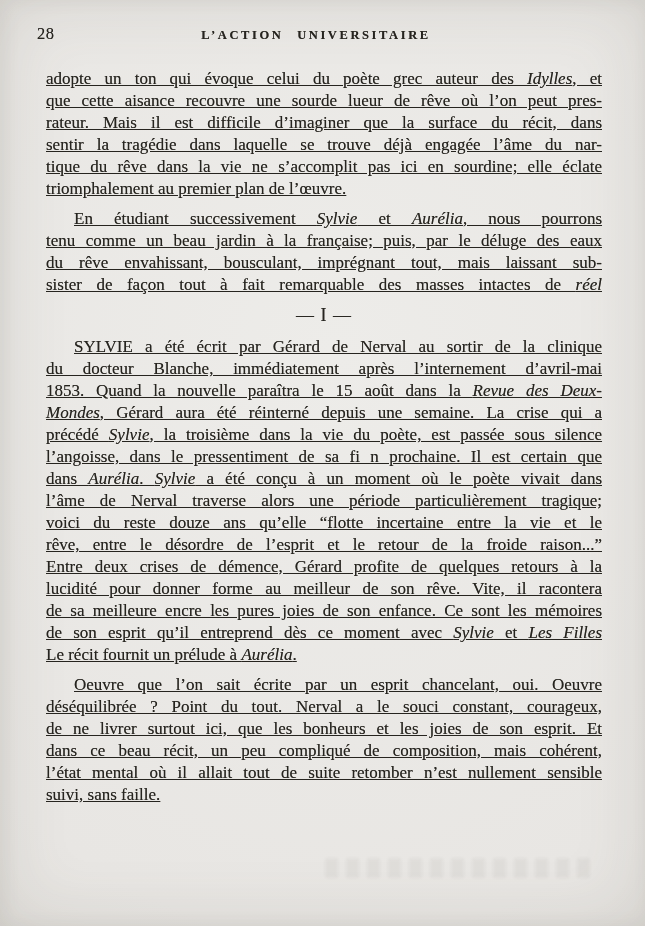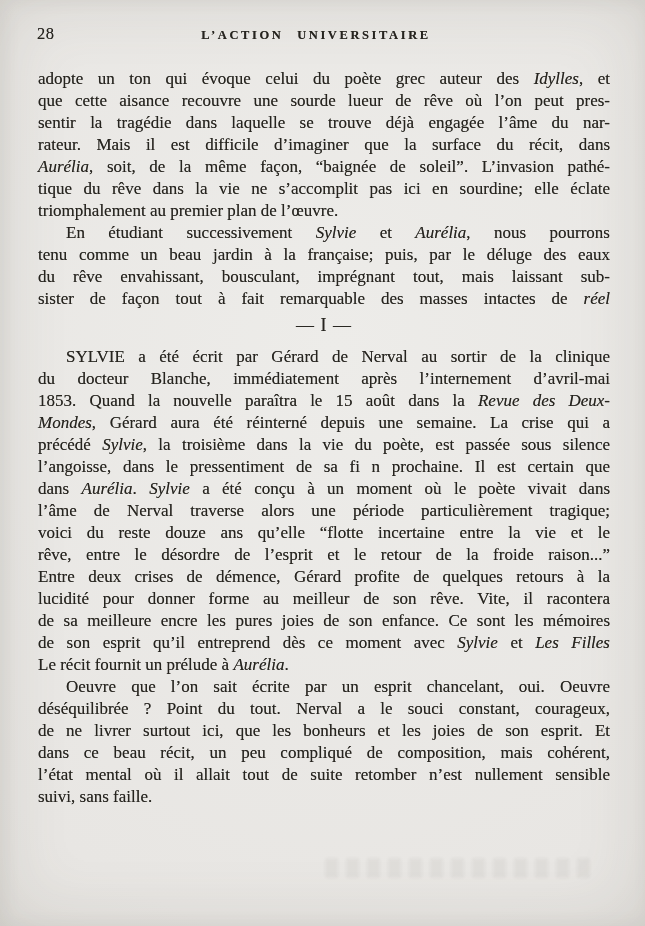--- a/index.html
+++ b/index.html
@@ -41,21 +41,21 @@
     font-weight: bold;
     letter-spacing: 2.6px;
     word-spacing: 8px;
     white-space: nowrap;
   }
   .page-body {
     margin: 23px 35px 0 38px;
     font-size: 17px;
     line-height: 22px;
   }
-  .para { margin: 0; }
+  .para { margin: 8px; text-decoration: underline; }
   .para .line {
     display: block;
     text-align: justify;
     text-align-last: justify;
     text-justify: inter-word;
     white-space: normal;
   }
   .para .line.last {
     text-align-last: left;
   }
@@ -85,23 +85,22 @@
 
 <div class="page">
   <header class="page-header">
     <span class="page-number">28</span>
     <span class="running-title">L’ACTION UNIVERSITAIRE</span>
   </header>
   <main class="page-body">
       <p class="para">
         <span class="line">adopte un ton qui évoque celui du poète grec auteur des <em>Idylles</em>, et</span>
         <span class="line">que cette aisance recouvre une sourde lueur de rêve où l’on peut pres-</span>
+        <span class="line">rateur. Mais il est difficile d’imaginer que la surface du récit, dans</span>
         <span class="line">sentir la tragédie dans laquelle se trouve déjà engagée l’âme du nar-</span>
-        <span class="line">rateur. Mais il est difficile d’imaginer que la surface du récit, dans</span>
-        <span class="line"><em>Aurélia</em>, soit, de la même façon, “baignée de soleil”. L’invasion pathé-</span>
         <span class="line">tique du rêve dans la vie ne s’accomplit pas ici en sourdine; elle éclate</span>
         <span class="line last">triomphalement au premier plan de l’œuvre.</span>
       </p>
       <p class="para indent">
         <span class="line">En étudiant successivement <em>Sylvie</em> et <em>Aurélia</em>, nous pourrons</span>
         <span class="line">tenu comme un beau jardin à la française; puis, par le déluge des eaux</span>
         <span class="line">du rêve envahissant, bousculant, imprégnant tout, mais laissant sub-</span>
         <span class="line">sister de façon tout à fait remarquable des masses intactes de <em>réel</em></span>
       </p>
       <div class="section-heading">— I —</div>

